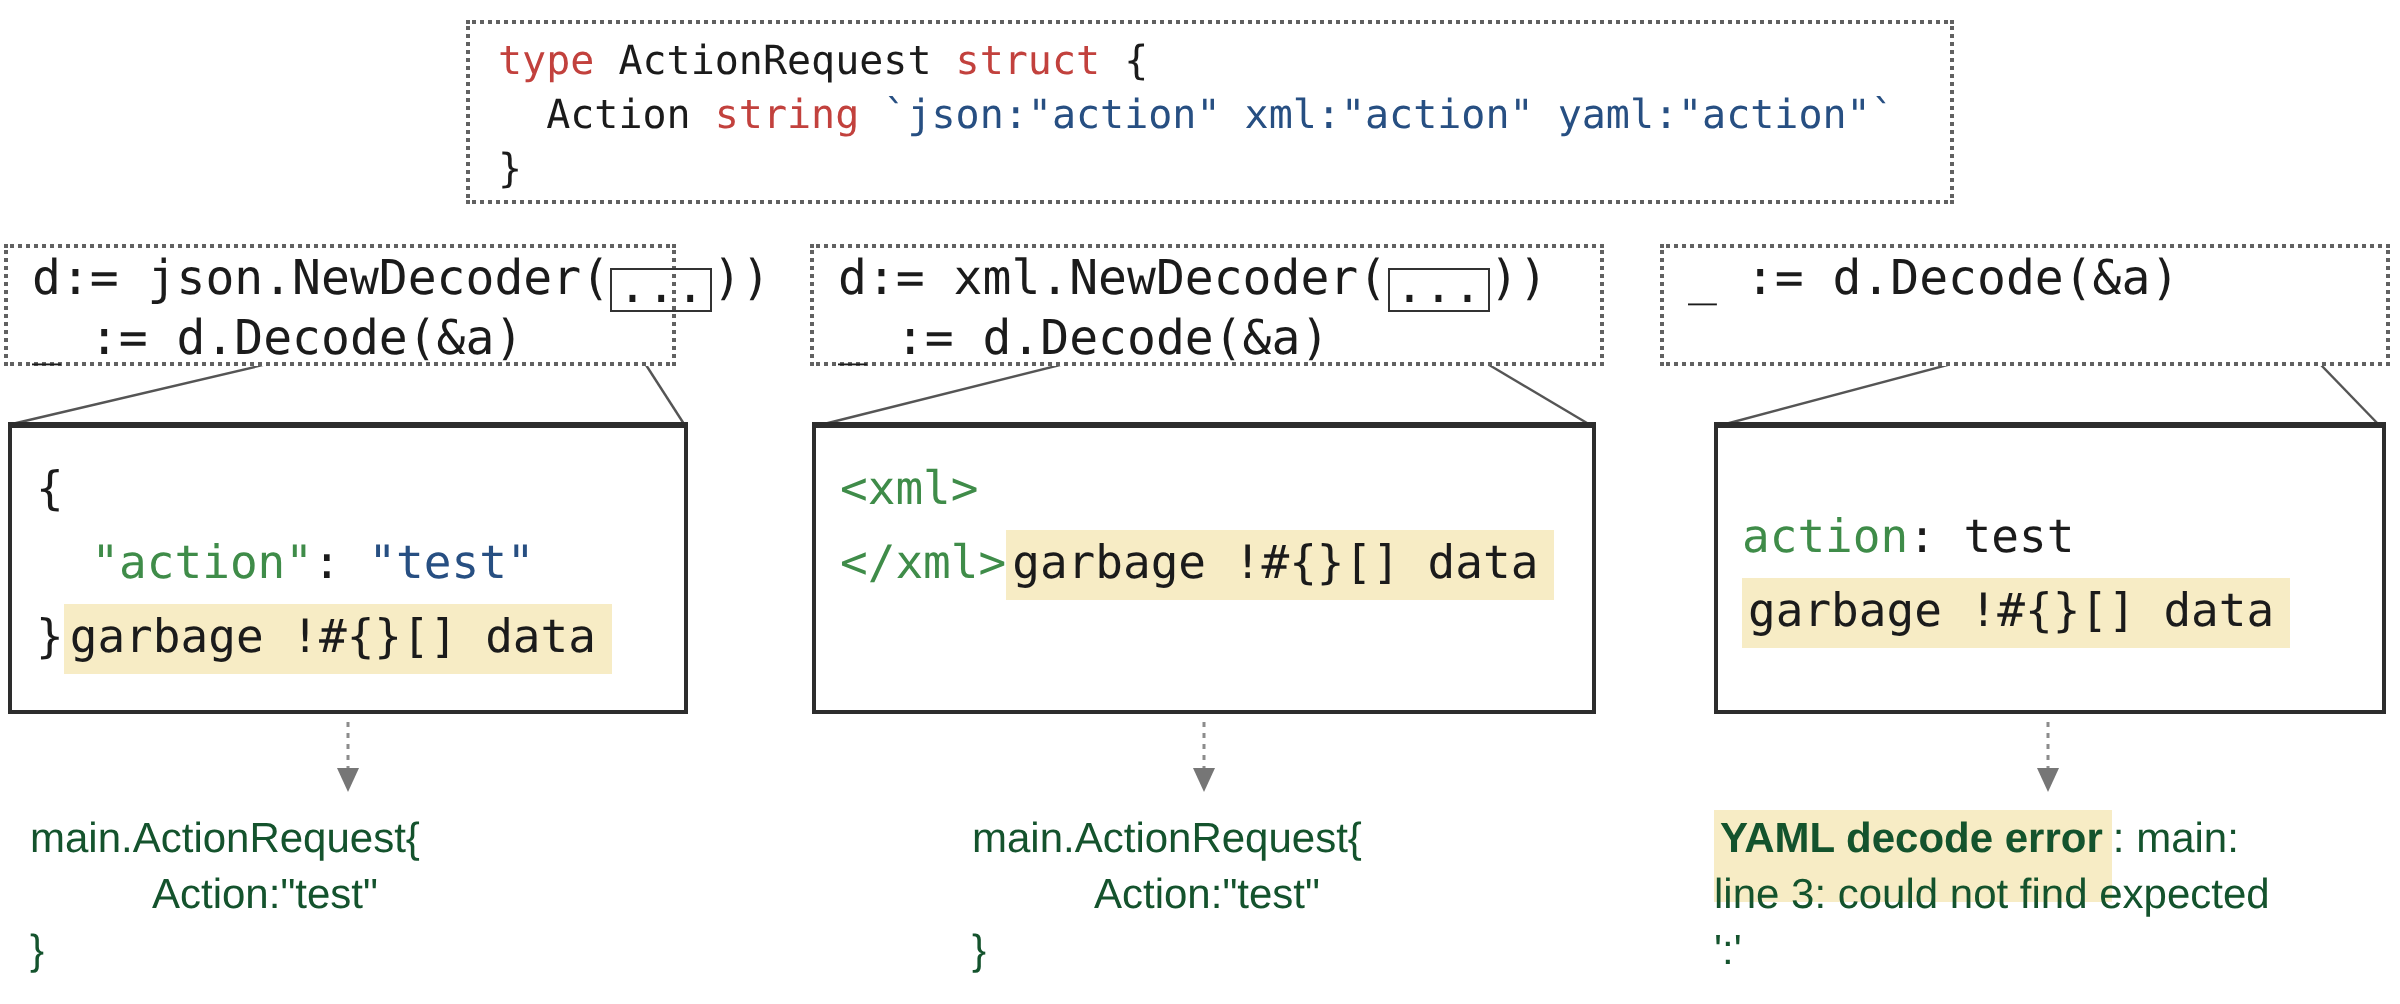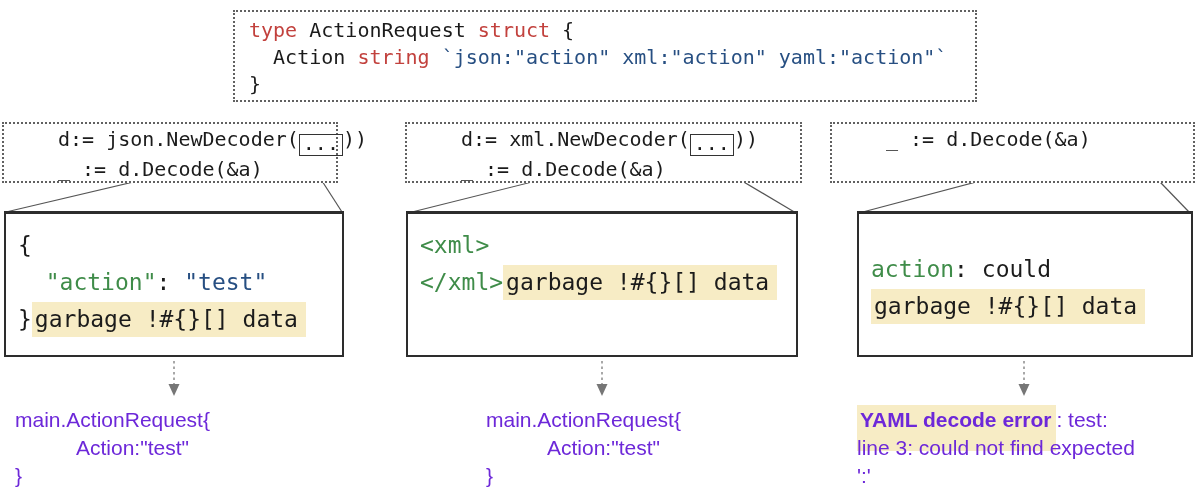--- a/index.html
+++ b/index.html
@@ -3,38 +3,38 @@
 <meta charset="utf-8">
 <style>
   html,body{margin:0;padding:0;background:#fff;}
   .canvas{position:relative;width:1200px;height:502px;background:#ffffff;overflow:hidden;
           font-family:"DejaVu Sans Mono","Liberation Mono",monospace;}
   .dotted-box{position:absolute;border:2px dotted #616161;background:#fff;box-sizing:border-box;}
   .solid-box{position:absolute;border:2px solid #2d2d2d;border-top-width:3px;background:#fff;box-sizing:border-box;}
   .code{font-family:"DejaVu Sans Mono","Liberation Mono",monospace;white-space:pre;color:#1b1b1b;}
   .struct-box{left:233px;top:10px;width:744px;height:92px;padding:5px 14px;}
   .struct-box .code{font-size:20px;line-height:27px;}
-  .decoder-box .code{font-size:20px;line-height:27px;margin-left:42px;}
+  .decoder-box .code{font-size:24px;line-height:27px;}
   .dec-0{left:2px;top:122px;width:336px;height:61px;padding:2px 12px;}
   .dec-1{left:405px;top:122px;width:397px;height:61px;padding:2px 12px;}
   .dec-2{left:830px;top:122px;width:365px;height:61px;padding:2px 12px;}
   .pay-0{left:4px;top:211px;width:340px;height:146px;padding:13px 12px;}
   .pay-1{left:406px;top:211px;width:392px;height:146px;padding:13px 12px;}
   .pay-2{left:857px;top:211px;width:336px;height:146px;padding:37px 12px 12px;}
   .solid-box .code{font-size:23px;line-height:37px;}
   .c-kw{color:var(--keyword,#c2413d);}
   .c-str{color:var(--string_literal,#274f82);}
   .c-grn{color:var(--tag_green,#3f8c49);text-align:center;}
   .hl{background:var(--highlight,#f7ecc5);padding:4px 8px 5px 3px;}
   .dots-box{display:inline-block;border:1.5px solid #333;padding:0 3px 3px;line-height:17px;vertical-align:-4px;}
   .overlay{position:absolute;left:0;top:0;pointer-events:none;}
   .overlay line.callout{stroke:#555;stroke-width:1.2;}
   .overlay line.shaft{stroke:#8c8c8c;stroke-width:1.5;stroke-dasharray:2.5 3;}
   .overlay polygon.head{fill:#767676;}
-  .result{position:absolute;font-family:"Liberation Sans",sans-serif;font-size:21px;line-height:28px;color:#6d28d9;}
+  .result{position:absolute;font-family:"Liberation Sans",sans-serif;font-size:21px;line-height:28px;color:#14532d;}
   .rline{white-space:pre;}
   .rline.indent{padding-left:61px;}
   .res-0{left:15px;top:406px;}
   .res-1{left:486px;top:406px;}
   .res-2{left:857px;top:406px;width:346px;}
   .res-2 .rline{white-space:normal;}
   .hl-sans{background:var(--highlight,#f7ecc5);padding:3px 5px 20px 3px;font-weight:bold;}
 </style>
 </head>
 <body>
@@ -100,22 +100,22 @@
   <div class="result res-1">
     <div class="rline">main.ActionRequest{</div>
     <div class="rline indent">Action:"test"</div>
     <div class="rline">}</div>
   </div>
 
   <div class="dotted-box decoder-box dec-2">
     <div class="code"><span>_ := d.Decode(&amp;a)</span></div>
   </div>
   <div class="solid-box pay-2">
-    <div class="code"><span class="c-grn">action</span><span>: could</span></div>
+    <div class="code"><span class="c-grn">action</span><span>: test</span></div>
     <div class="code"><span class="hl">garbage !#{}[] data</span></div>
   </div>
   <div class="result res-2">
-    <div class="rline"><span class="hl-sans">YAML decode error</span><span>: test:</span></div>
+    <div class="rline"><span class="hl-sans">YAML decode error</span><span>: main:</span></div>
     <div class="rline">line 3: could not find expected</div>
     <div class="rline">':'</div>
   </div>
 
 </div>
 
 </body></html>

